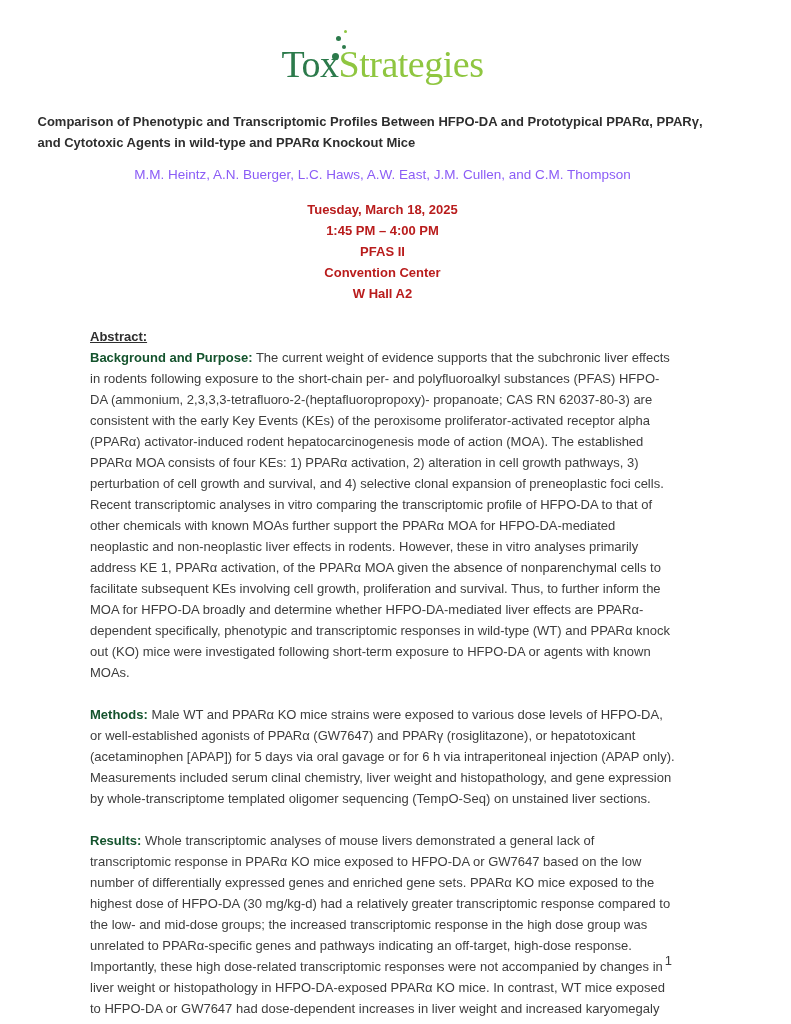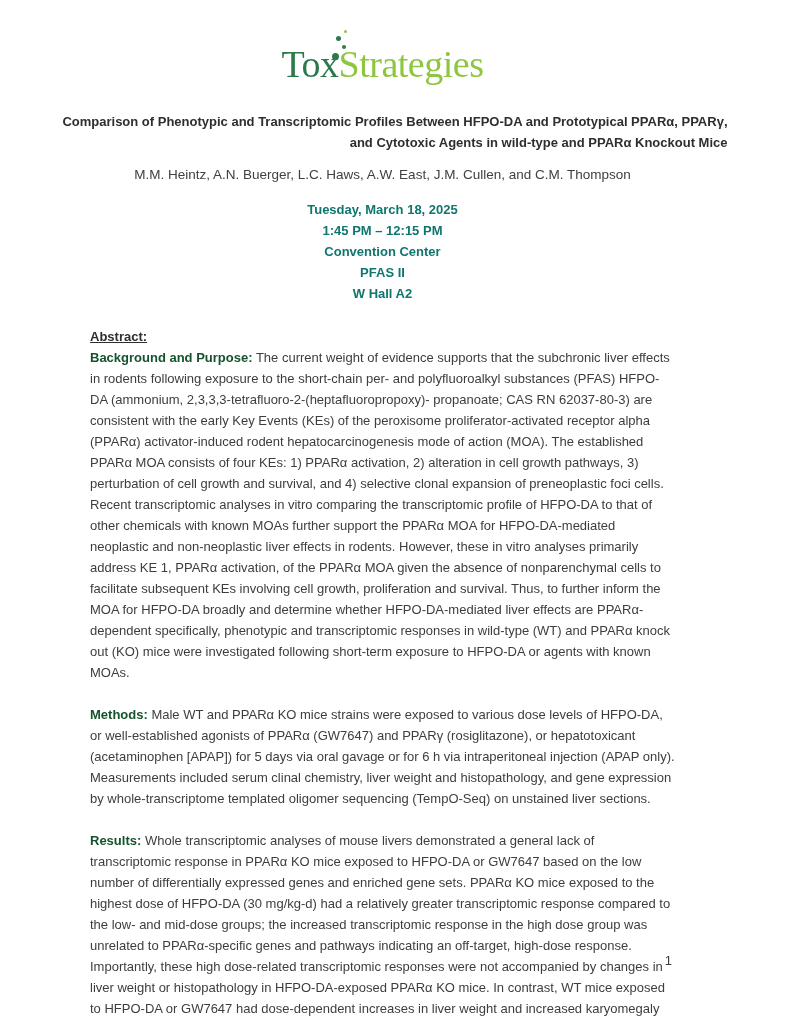--- a/index.html
+++ b/index.html
@@ -31,40 +31,40 @@
     display: block;
   }
   .bubbles .b1 { width: 7px; height: 7px; left: 50px; top: 9px;  }
   .bubbles .b2 { width: 4px; height: 4px; left: 60px; top: 1px;  }
   .bubbles .b3 { width: 5px; height: 5px; left: 54px; top: -8px; }
   .bubbles .b4 { width: 3px; height: 3px; left: 62px; top: -14px; background: #8fc640; }
   
   .doc-title {
     margin: 25px auto 0;
     width: 690px;
-    text-align: right;
+    text-align: left;
     font-weight: bold;
     font-size: 13px;
     line-height: 21px;
     color: #2e2e2e;
   }
   .authors {
     margin-top: 11px;
     text-align: center;
     font-size: 13.5px;
     line-height: 21px;
-    color: #404040;
+    color: #8b5cf6;
   }
   .session {
     margin-top: 14px;
     text-align: center;
     font-weight: bold;
     font-size: 13px;
     line-height: 21px;
-    color: #0f766e;
+    color: #b91c1c;
   }
   
   .abstract {
     margin: 22px 89px 0 90px;
     font-size: 13px;
     line-height: 21px;
     text-align: left;
   }
   .abstract-heading {
     font-weight: bold;
@@ -96,23 +96,23 @@
       </span>
     </span>
   </div>
 
   <div class="doc-title">Comparison of Phenotypic and Transcriptomic Profiles Between HFPO-DA and Prototypical PPARα, PPARγ, and Cytotoxic Agents in wild-type and PPARα Knockout Mice</div>
 
   <div class="authors">M.M. Heintz, A.N. Buerger, L.C. Haws, A.W. East, J.M. Cullen, and C.M. Thompson</div>
 
   <div class="session">
     <div>Tuesday, March 18, 2025</div>
-    <div>1:45 PM – 12:15 PM</div>
+    <div>1:45 PM – 4:00 PM</div>
+    <div>PFAS II</div>
     <div>Convention Center</div>
-    <div>PFAS II</div>
     <div>W Hall A2</div>
   </div>
 
   <div class="abstract">
     <div class="abstract-heading">Abstract:</div>
     <p><span class="lead">Background and Purpose:</span> <span>The current weight of evidence supports that the subchronic liver effects in rodents following exposure to the short-chain per- and polyfluoroalkyl substances (PFAS) HFPO-DA (ammonium, 2,3,3,3-tetrafluoro-2-(heptafluoropropoxy)- propanoate; CAS RN 62037-80-3) are consistent with the early Key Events (KEs) of the peroxisome proliferator-activated receptor alpha (PPARα) activator-induced rodent hepatocarcinogenesis mode of action (MOA). The established PPARα MOA consists of four KEs: 1) PPARα activation, 2) alteration in cell growth pathways, 3) perturbation of cell growth and survival, and 4) selective clonal expansion of preneoplastic foci cells. Recent transcriptomic analyses in vitro comparing the transcriptomic profile of HFPO-DA to that of other chemicals with known MOAs further support the PPARα MOA for HFPO-DA-mediated neoplastic and non-neoplastic liver effects in rodents. However, these in vitro analyses primarily address KE 1, PPARα activation, of the PPARα MOA given the absence of nonparenchymal cells to facilitate subsequent KEs involving cell growth, proliferation and survival. Thus, to further inform the MOA for HFPO-DA broadly and determine whether HFPO-DA-mediated liver effects are PPARα-dependent specifically, phenotypic and transcriptomic responses in wild-type (WT) and PPARα knock out (KO) mice were investigated following short-term exposure to HFPO-DA or agents with known MOAs.</span></p>
     <p><span class="lead">Methods:</span> <span>Male WT and PPARα KO mice strains were exposed to various dose levels of HFPO-DA, or well-established agonists of PPARα (GW7647) and PPARγ (rosiglitazone), or hepatotoxicant (acetaminophen [APAP]) for 5 days via oral gavage or for 6 h via intraperitoneal injection (APAP only). Measurements included serum clinal chemistry, liver weight and histopathology, and gene expression by whole-transcriptome templated oligomer sequencing (TempO-Seq) on unstained liver sections.</span></p>
     <p><span class="lead">Results:</span> <span>Whole transcriptomic analyses of mouse livers demonstrated a general lack of transcriptomic response in PPARα KO mice exposed to HFPO-DA or GW7647 based on the low number of differentially expressed genes and enriched gene sets. PPARα KO mice exposed to the highest dose of HFPO-DA (30 mg/kg-d) had a relatively greater transcriptomic response compared to the low- and mid-dose groups; the increased transcriptomic response in the high dose group was unrelated to PPARα-specific genes and pathways indicating an off-target, high-dose response. Importantly, these high dose-related transcriptomic responses were not accompanied by changes in liver weight or histopathology in HFPO-DA-exposed PPARα KO mice. In contrast, WT mice exposed to HFPO-DA or GW7647 had dose-dependent increases in liver weight and increased karyomegaly and mitosis scores via histopathology, as well as enrichment of transcriptomic pathways related to PPARα activation and mitosis. Hepatic transcriptomic responses in rosiglitazone and APAP-exposed mice differed from the responses observed in mice exposed to HFPO-DA or GW7647. A robust enrichment of gene sets related to fatty acid metabolism was observed in PPARα KO mouse livers exposed to rosiglitazone, whereas minimal enrichment was observed in WT</span></p>
   </div>
 

